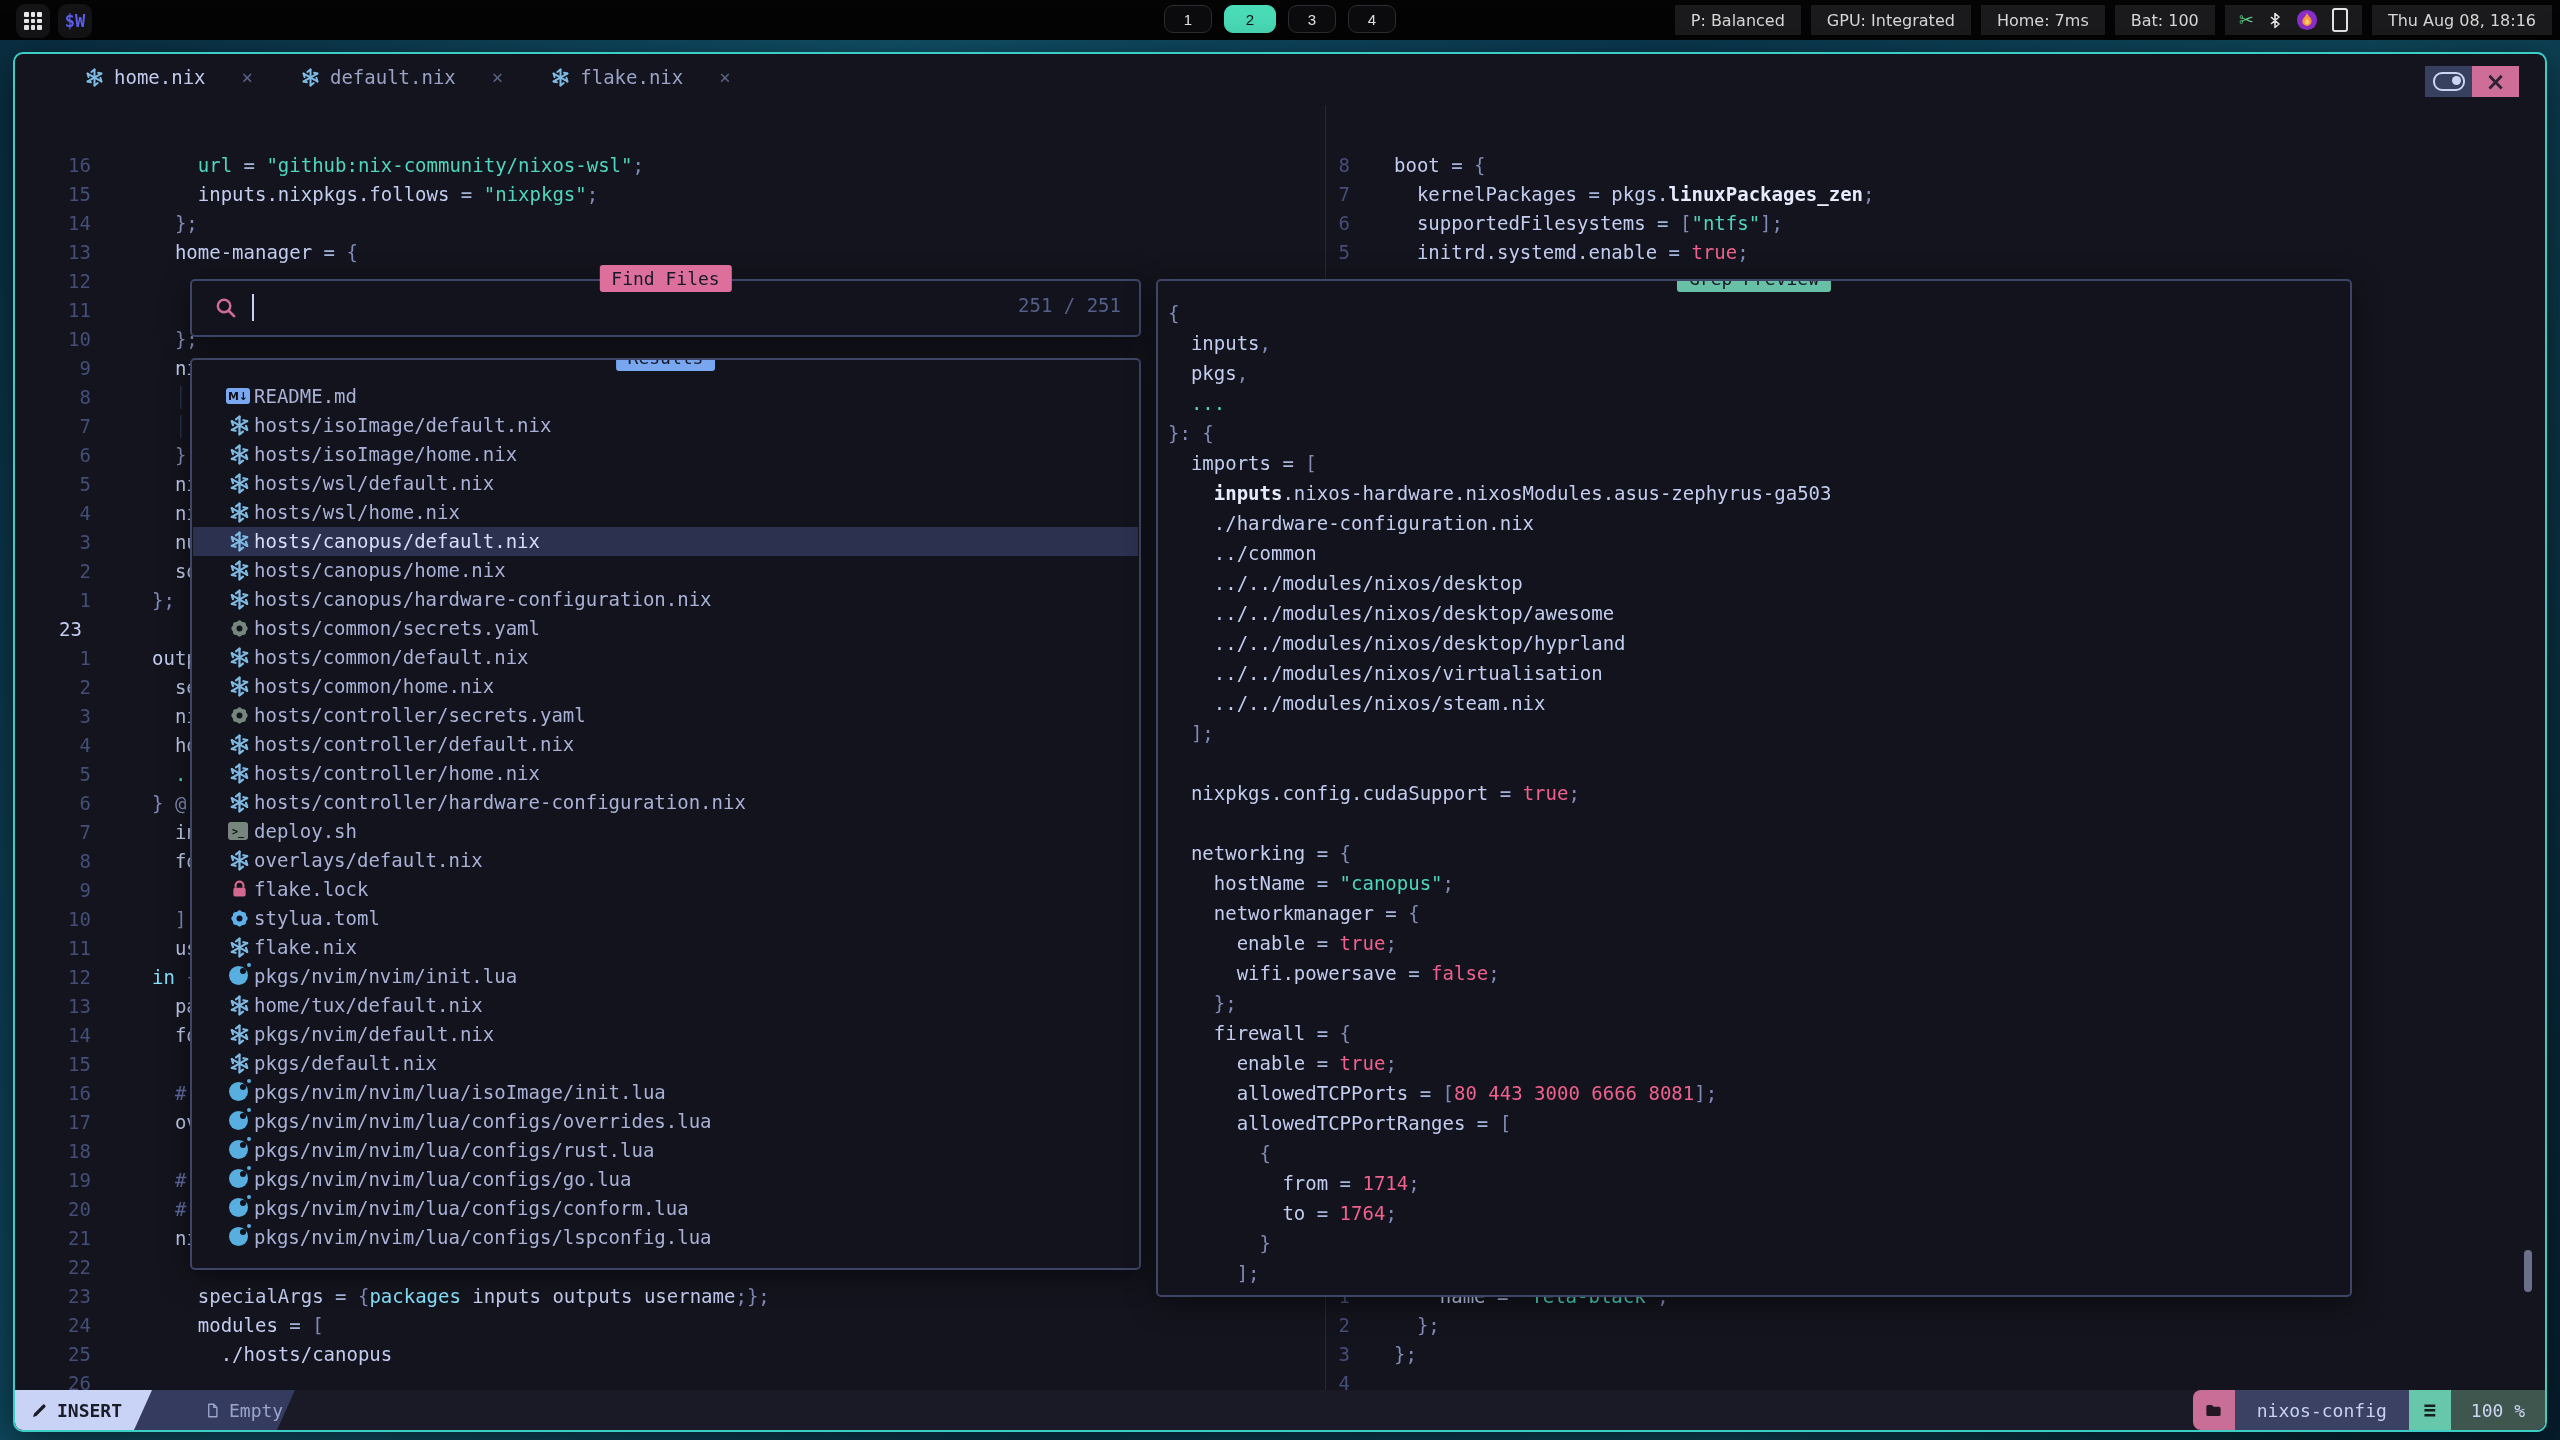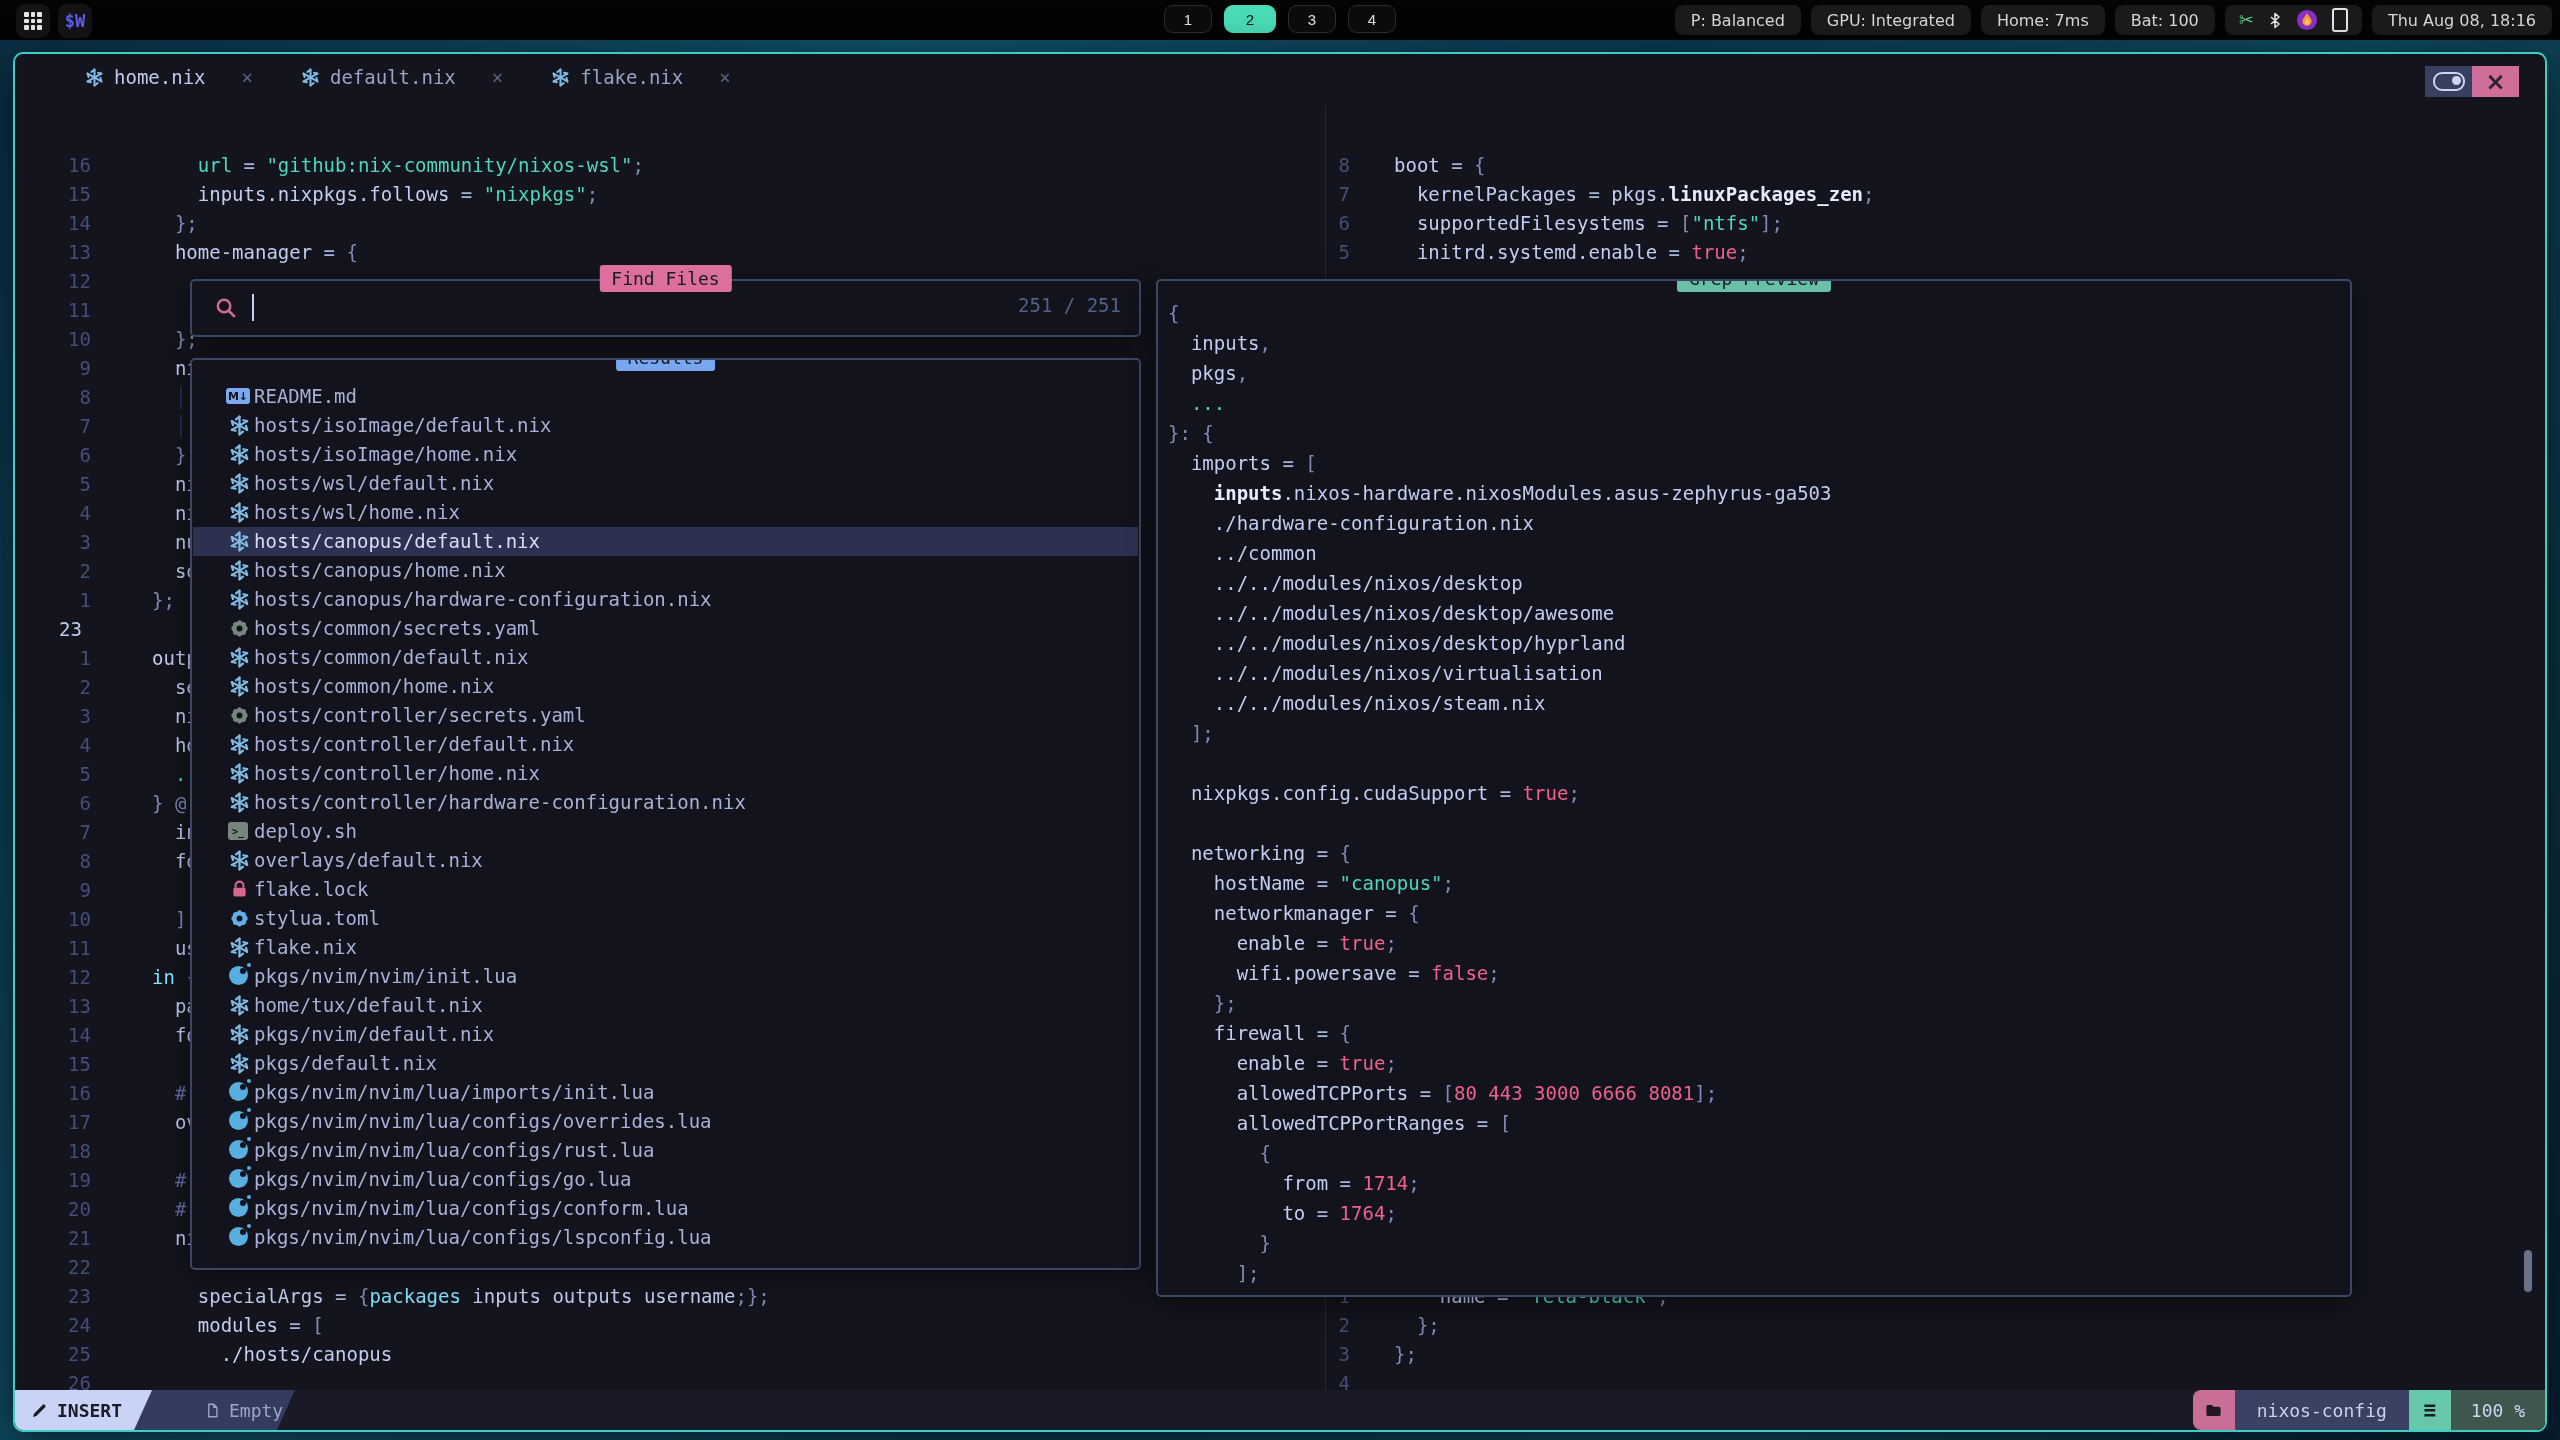--- a/index.html
+++ b/index.html
@@ -10,21 +10,21 @@
   .topbar{position:absolute;left:0;top:0;right:0;height:40px;background:#040405;}
   .tb-btn{position:absolute;top:4px;width:34px;height:34px;border:0;border-radius:9px;background:#141417;display:flex;align-items:center;justify-content:center;cursor:pointer;}
   .grid-icon{display:grid;grid-template-columns:repeat(3,4.5px);grid-auto-rows:4.5px;gap:2px;}
   .grid-icon i{background:#e8e8e8;border-radius:1px;}
   .logo{font-family:"DejaVu Sans Mono",monospace;font-weight:bold;font-size:17px;color:#5d5fef;}
   .ws-wrap{position:absolute;left:50%;top:5px;transform:translateX(-50%);display:flex;gap:12px;}
   .ws{min-width:48px;height:28px;border-radius:9px;border:1px solid #2d2d31;background:#0c0c0e;color:#e3e3e3;
       display:flex;align-items:center;justify-content:center;font-size:15px;cursor:pointer;}
   .ws.active{background:#4adbb7;border-color:#4adbb7;color:#0c1312;min-width:52px;}
   .tb-right{position:absolute;right:8px;top:5px;display:flex;gap:10px;align-items:center;height:30px;}
-  .pill{height:30px;border-radius:8px;background:#1b1b1d;color:#d9d9d9;font-size:16px;display:flex;align-items:center;padding:0 16px;white-space:nowrap;}
+  .pill{height:30px;border-radius:0;background:#1b1b1d;color:#d9d9d9;font-size:16px;display:flex;align-items:center;padding:0 16px;white-space:nowrap;}
   .pill.icons{gap:14px;padding:0 14px;}
   .scissors{color:#5fd68b;font-size:18px;line-height:1;}
   .phone-i{width:12px;height:20px;border:2px solid #e6e6e6;border-radius:3px;display:inline-block;}
   .bt-svg{width:14px;height:17px;}
   .flame-svg{width:22px;height:22px;}
   
   .window{position:absolute;left:13px;top:52px;width:2534px;height:1380px;background:#13141d;
     border:2px solid #3ccdc4;border-radius:10px;box-shadow:0 10px 45px rgba(0,0,0,.6);overflow:hidden;box-sizing:border-box;}
   .tabline{position:absolute;left:0;top:0;right:0;height:46px;display:flex;align-items:center;padding-left:46px;}
   .tab{display:flex;align-items:center;gap:10px;padding:0 24px;height:100%;cursor:pointer;font-family:"DejaVu Sans Mono",monospace;font-size:19px;color:#9aa3c6;}
@@ -593,21 +593,21 @@
               <svg class="fi fi-nix">
                 <use href="#i-nix"></use>
               </svg>
               <span class="fname">pkgs/default.nix</span>
             </div>
             <div class="rrow" style="top: 718px;">
               <span class="fi fi-lua">
                 <span class="d1"></span>
                 <span class="d2"></span>
               </span>
-              <span class="fname">pkgs/nvim/nvim/lua/imports/init.lua</span>
+              <span class="fname">pkgs/nvim/nvim/lua/isoImage/init.lua</span>
             </div>
             <div class="rrow" style="top: 747px;">
               <span class="fi fi-lua">
                 <span class="d1"></span>
                 <span class="d2"></span>
               </span>
               <span class="fname">pkgs/nvim/nvim/lua/configs/overrides.lua</span>
             </div>
             <div class="rrow" style="top: 776px;">
               <span class="fi fi-lua">

